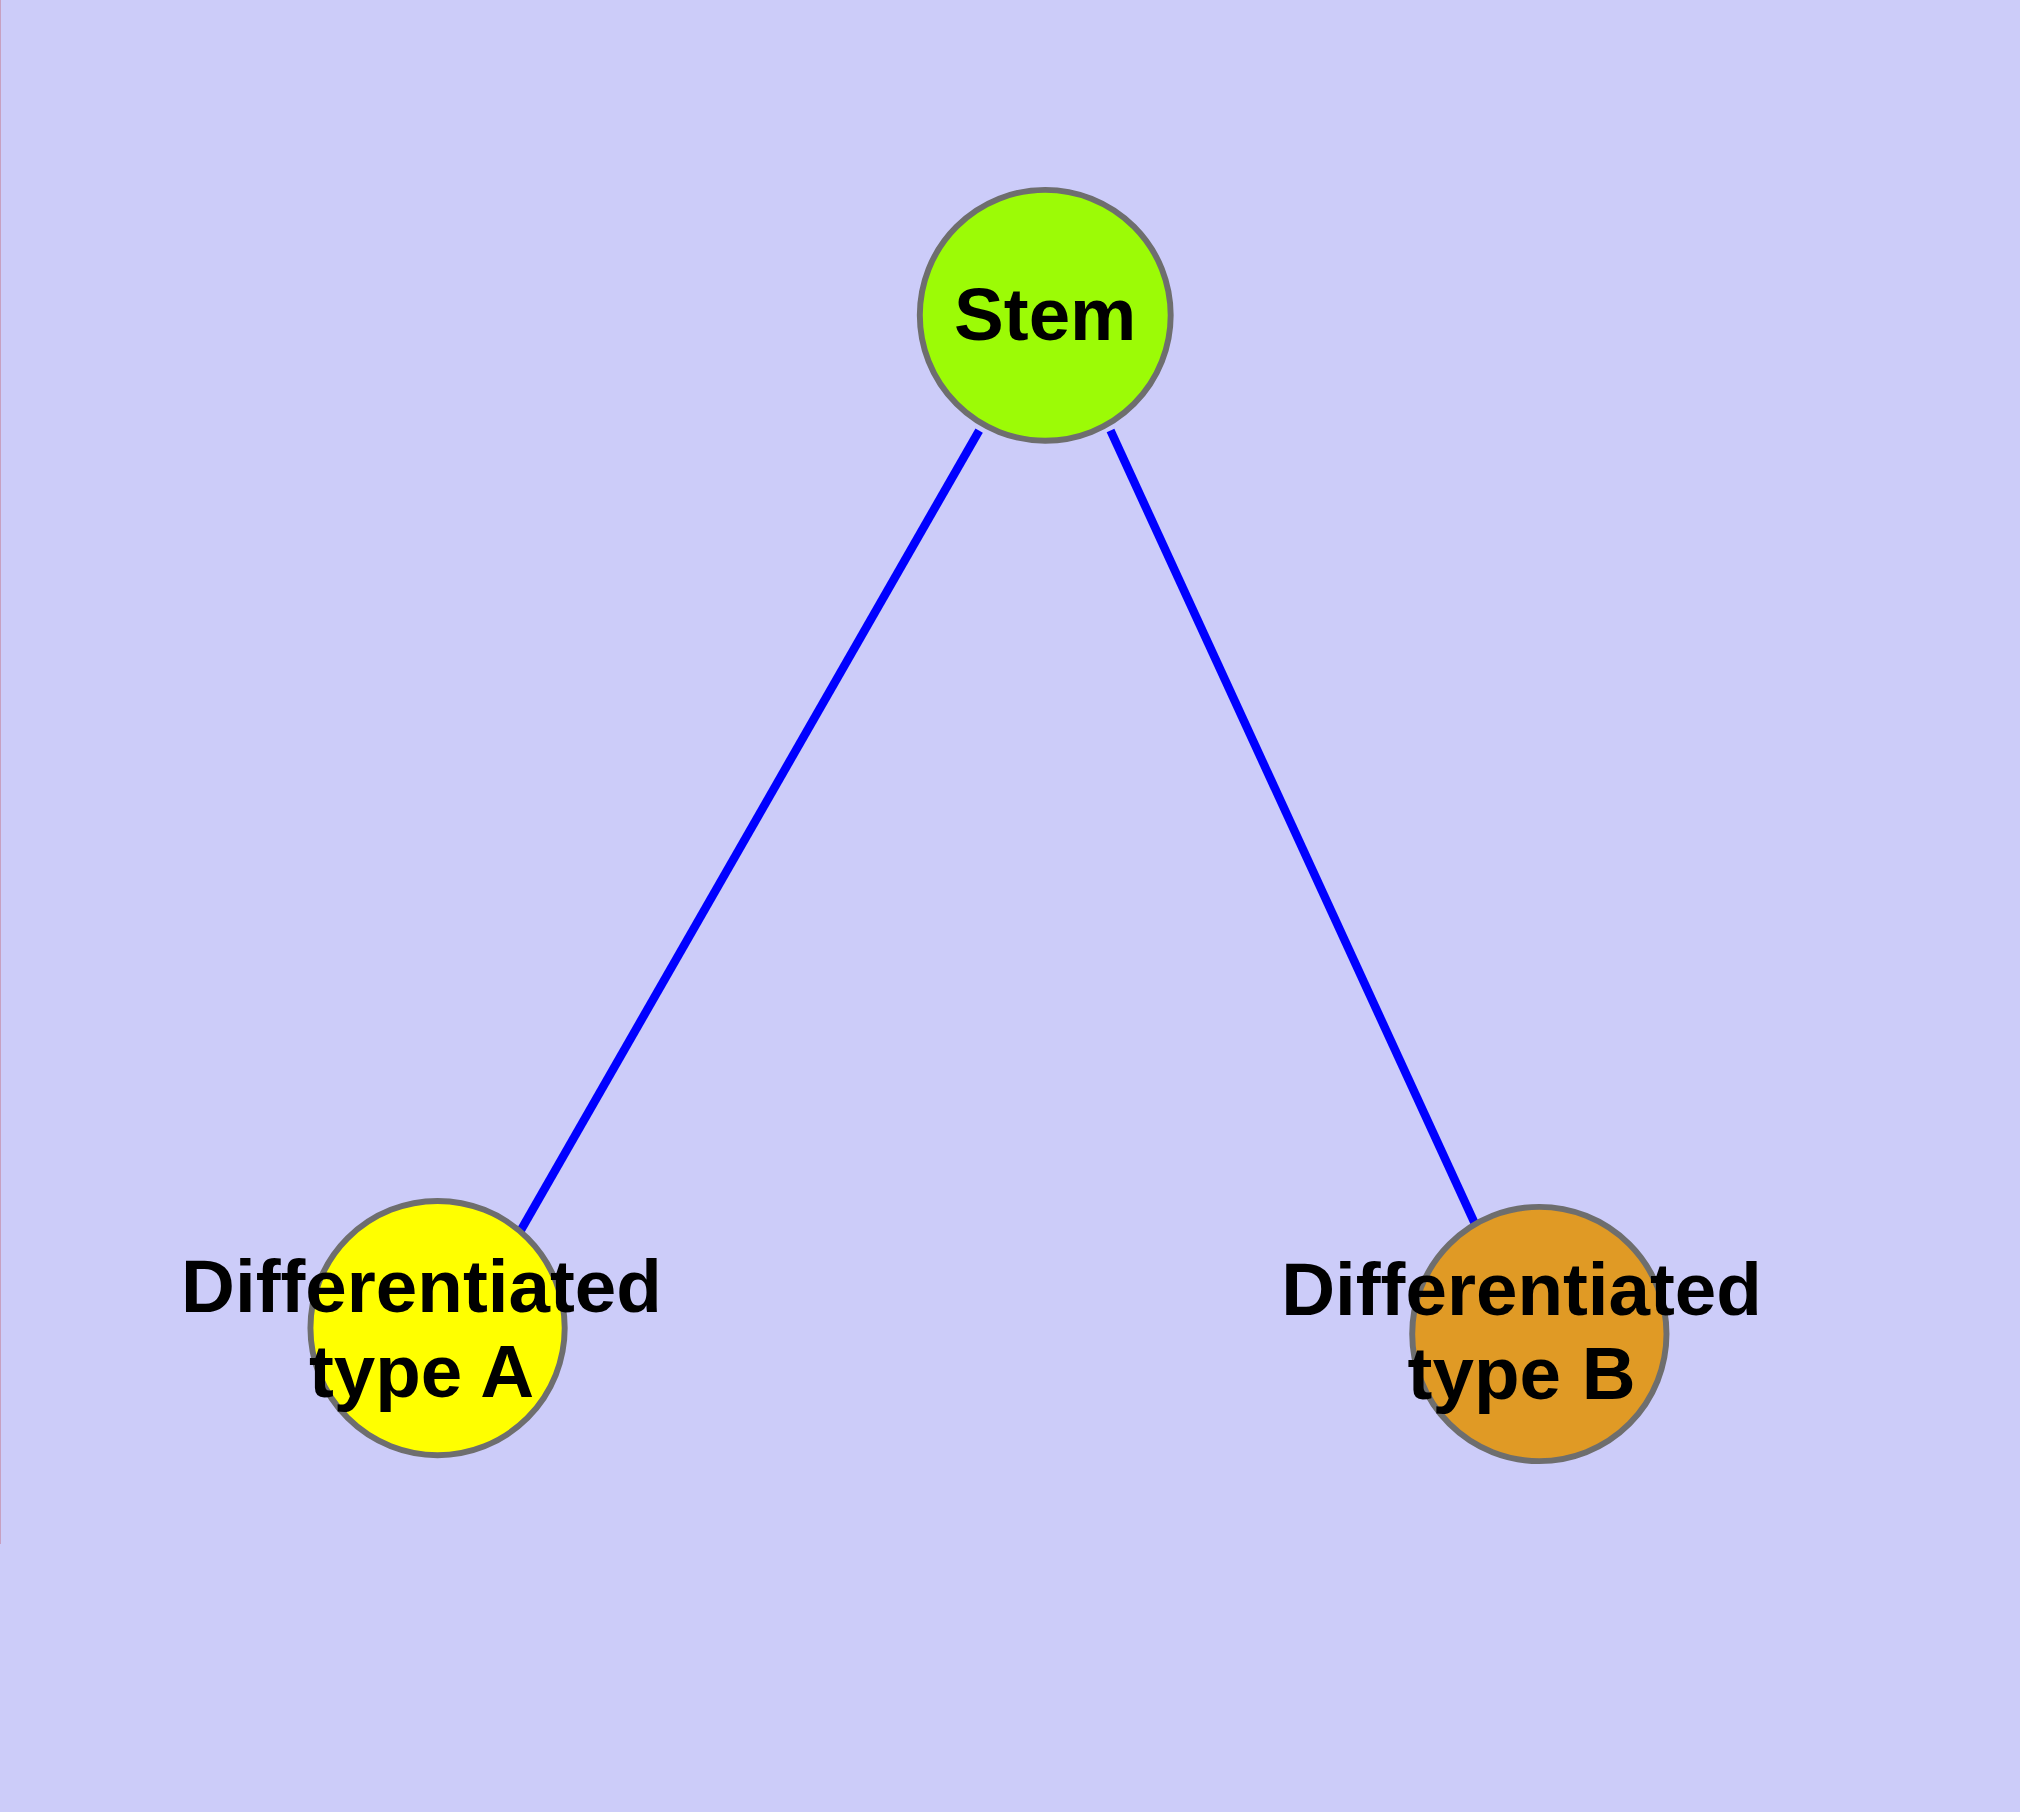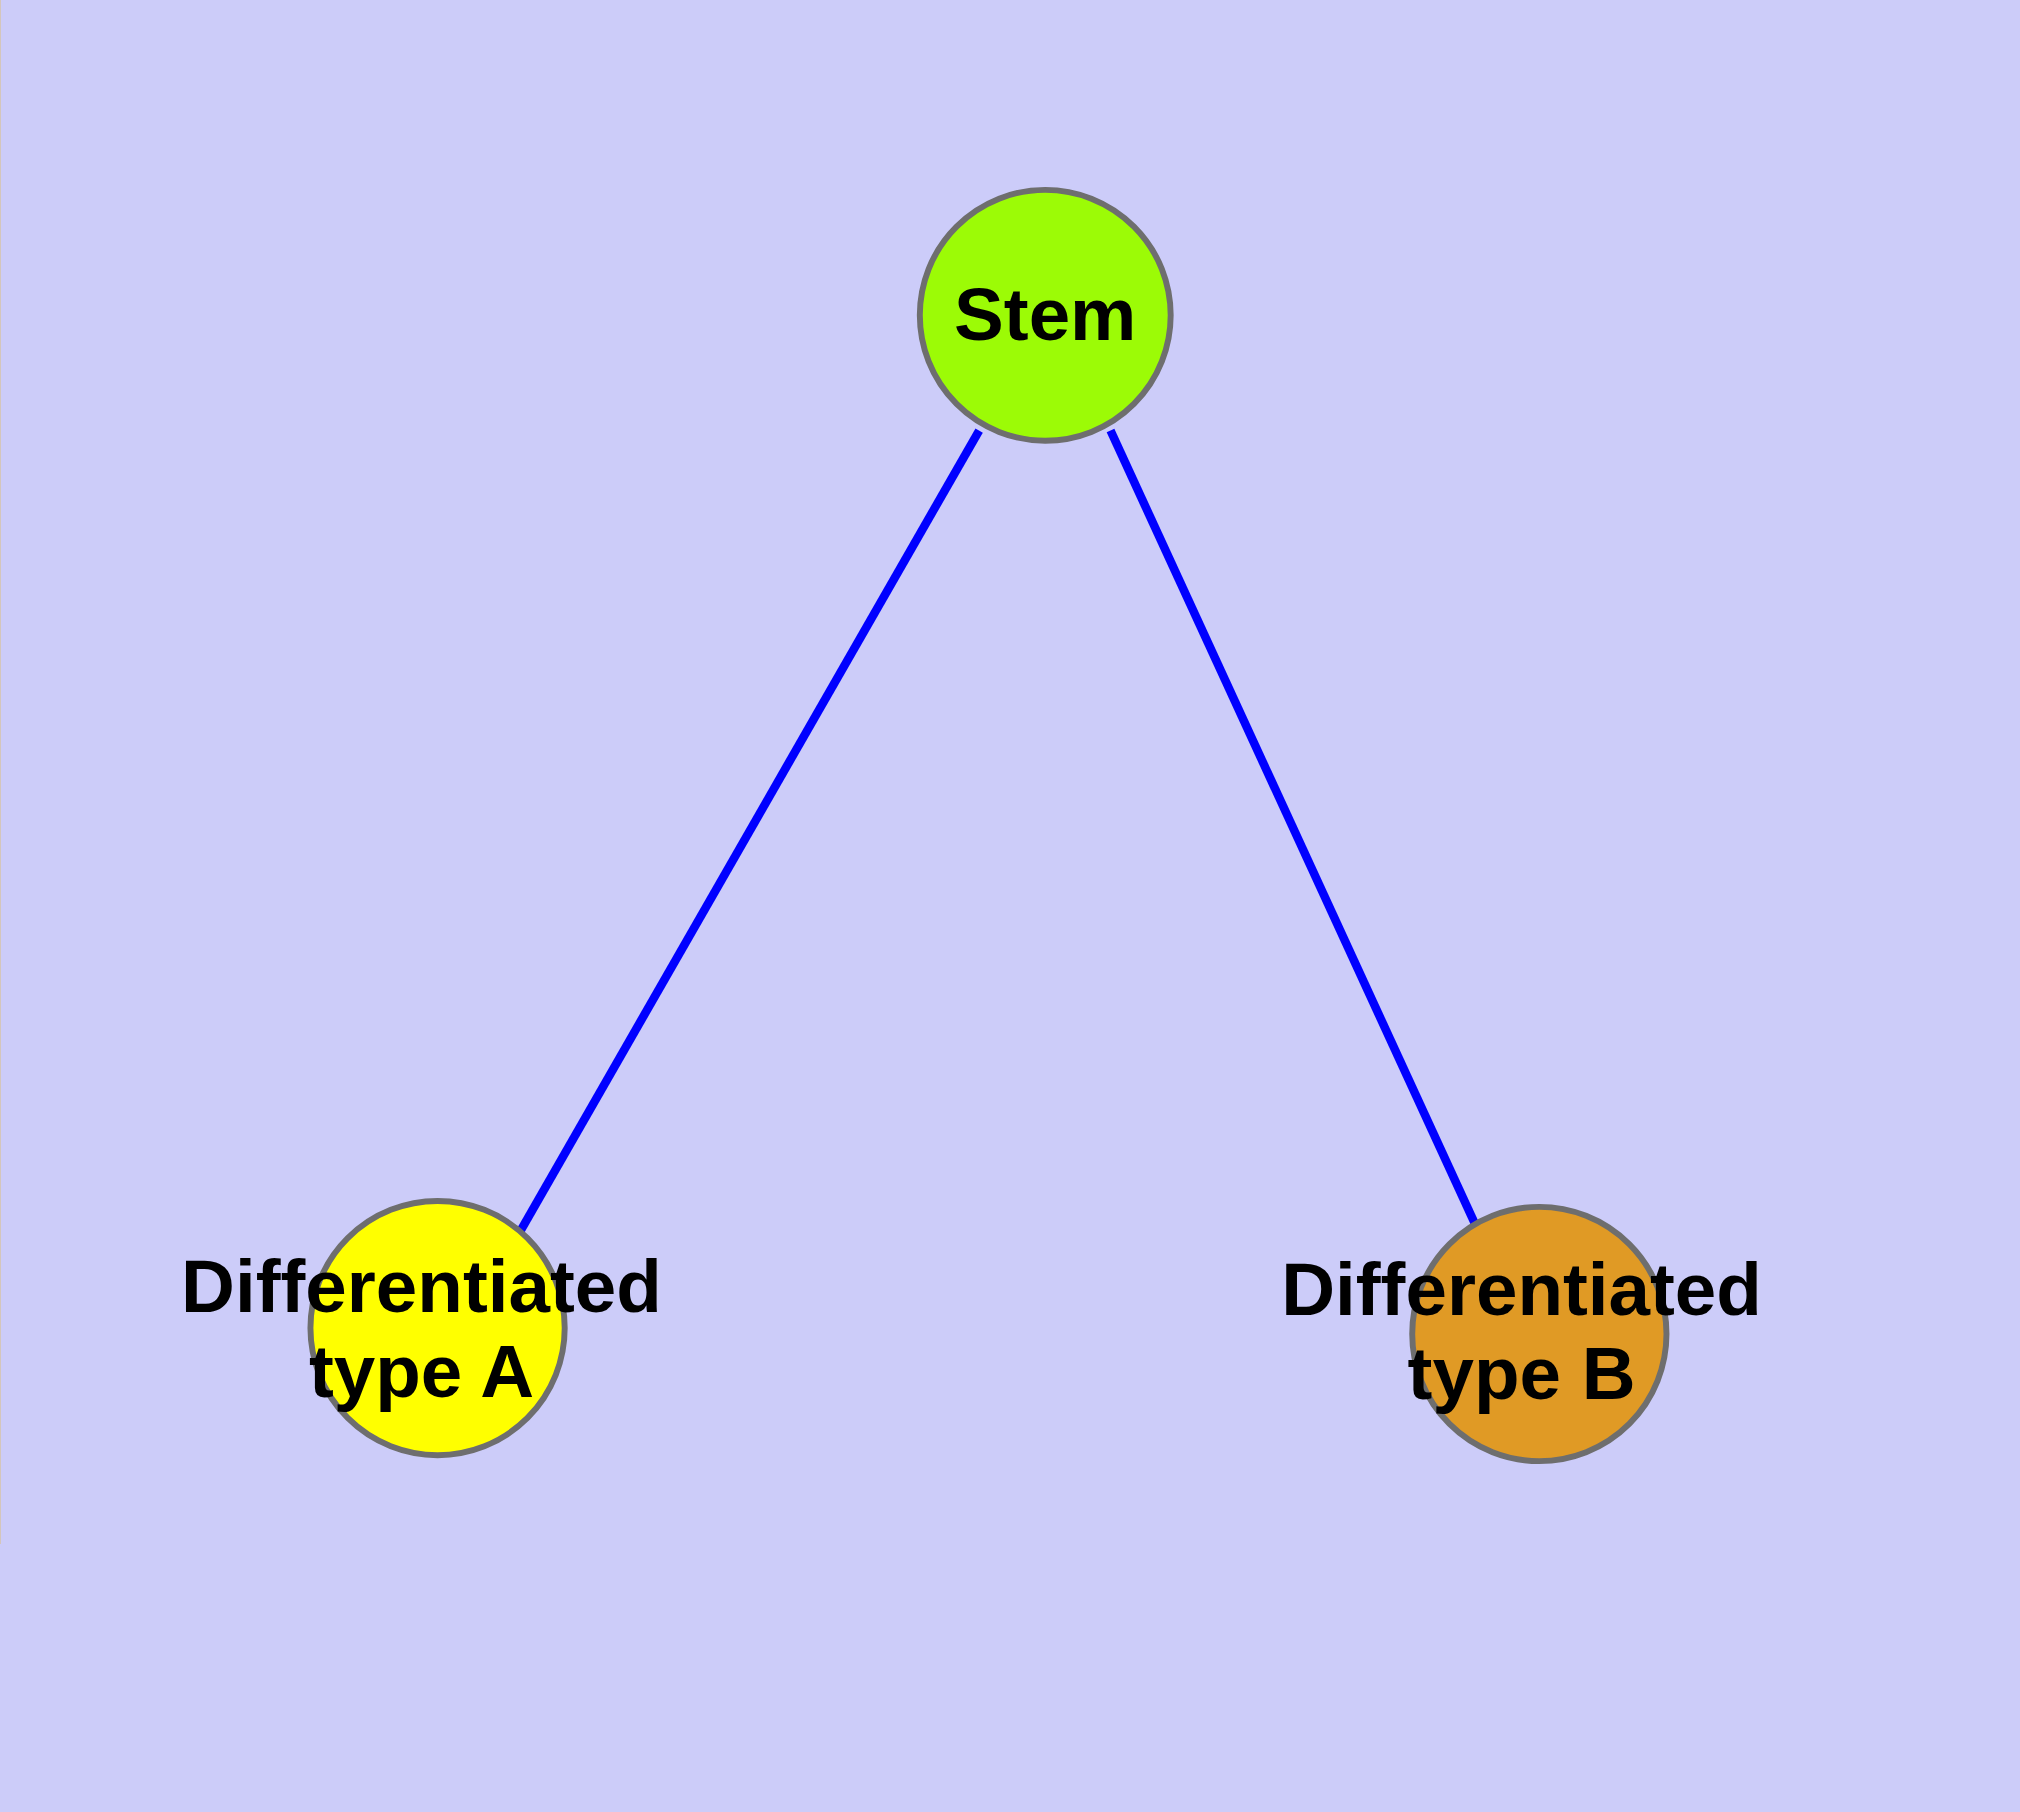--- a/index.html
+++ b/index.html
@@ -4,21 +4,21 @@
 <style>
   html, body {
     margin: 0;
     padding: 0;
     background: #ccccf9;
   }
   #stage {
     position: relative;
     width: 2021px;
     height: 1544px;
-    background: #eab308;
+    background: #b91c1c;
     overflow: hidden;
     font-family: "Liberation Sans", sans-serif;
   }
   #graph-svg {
     position: absolute;
     inset: 0;
     width: 2021px;
     height: 1812px;
     display: block;
   }

